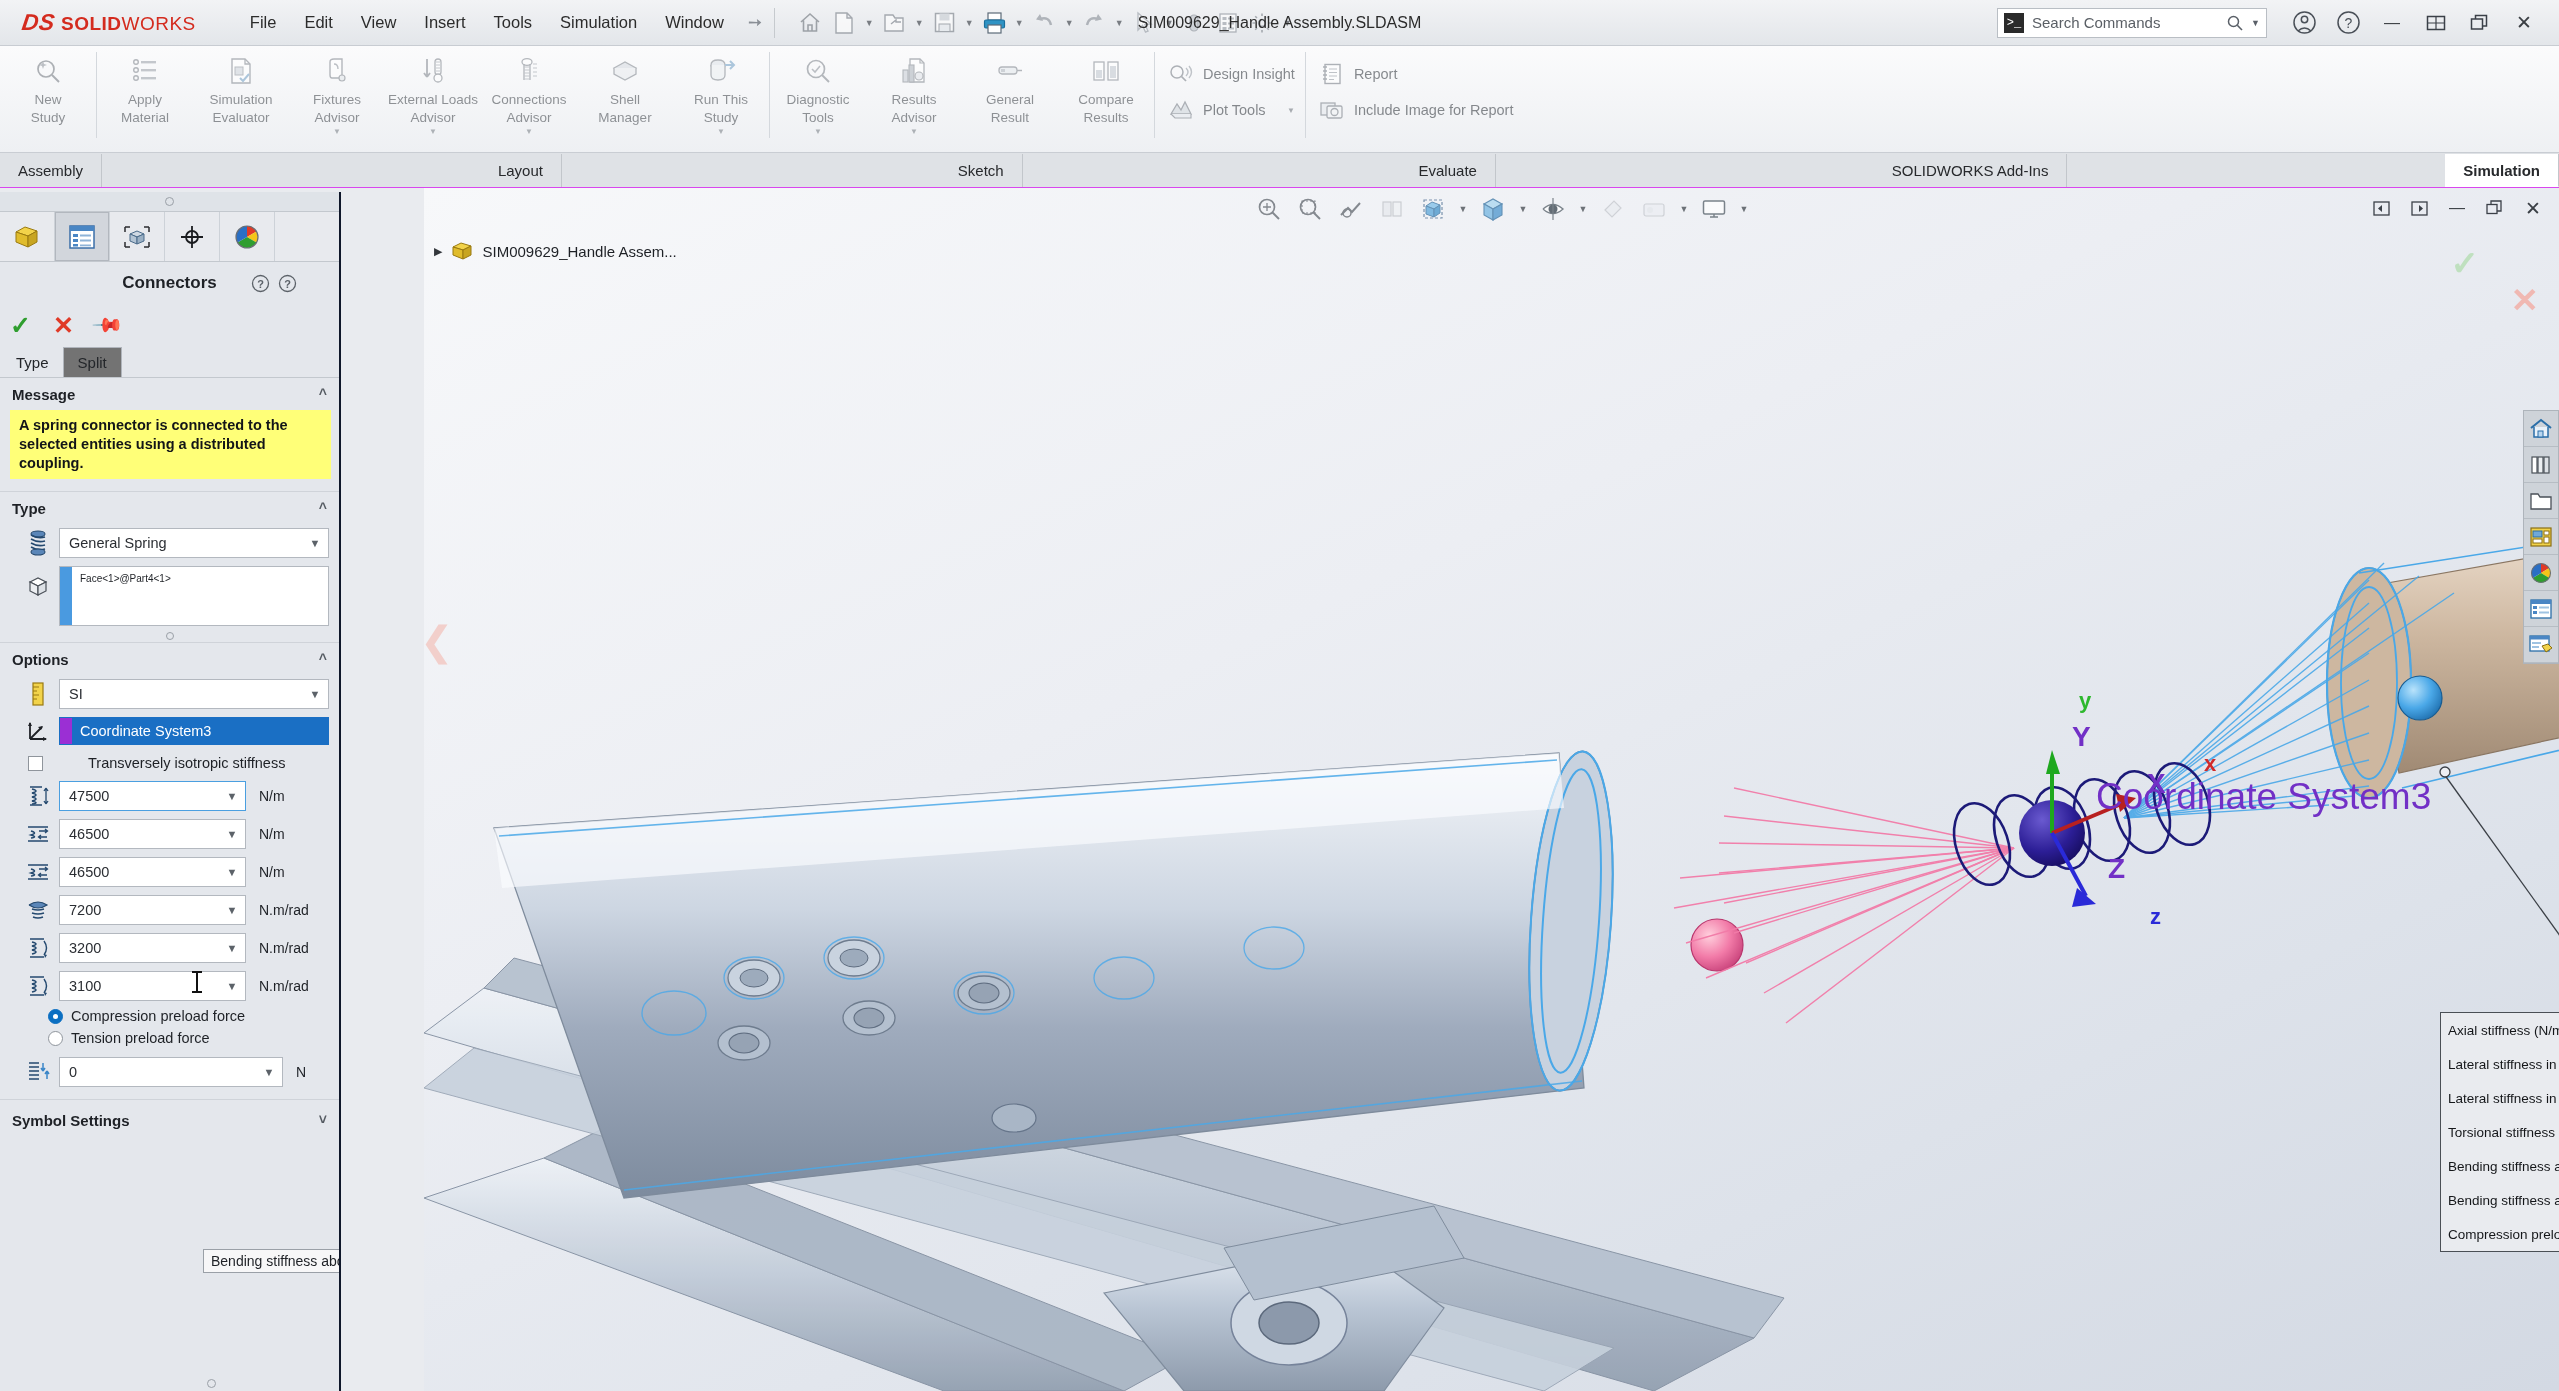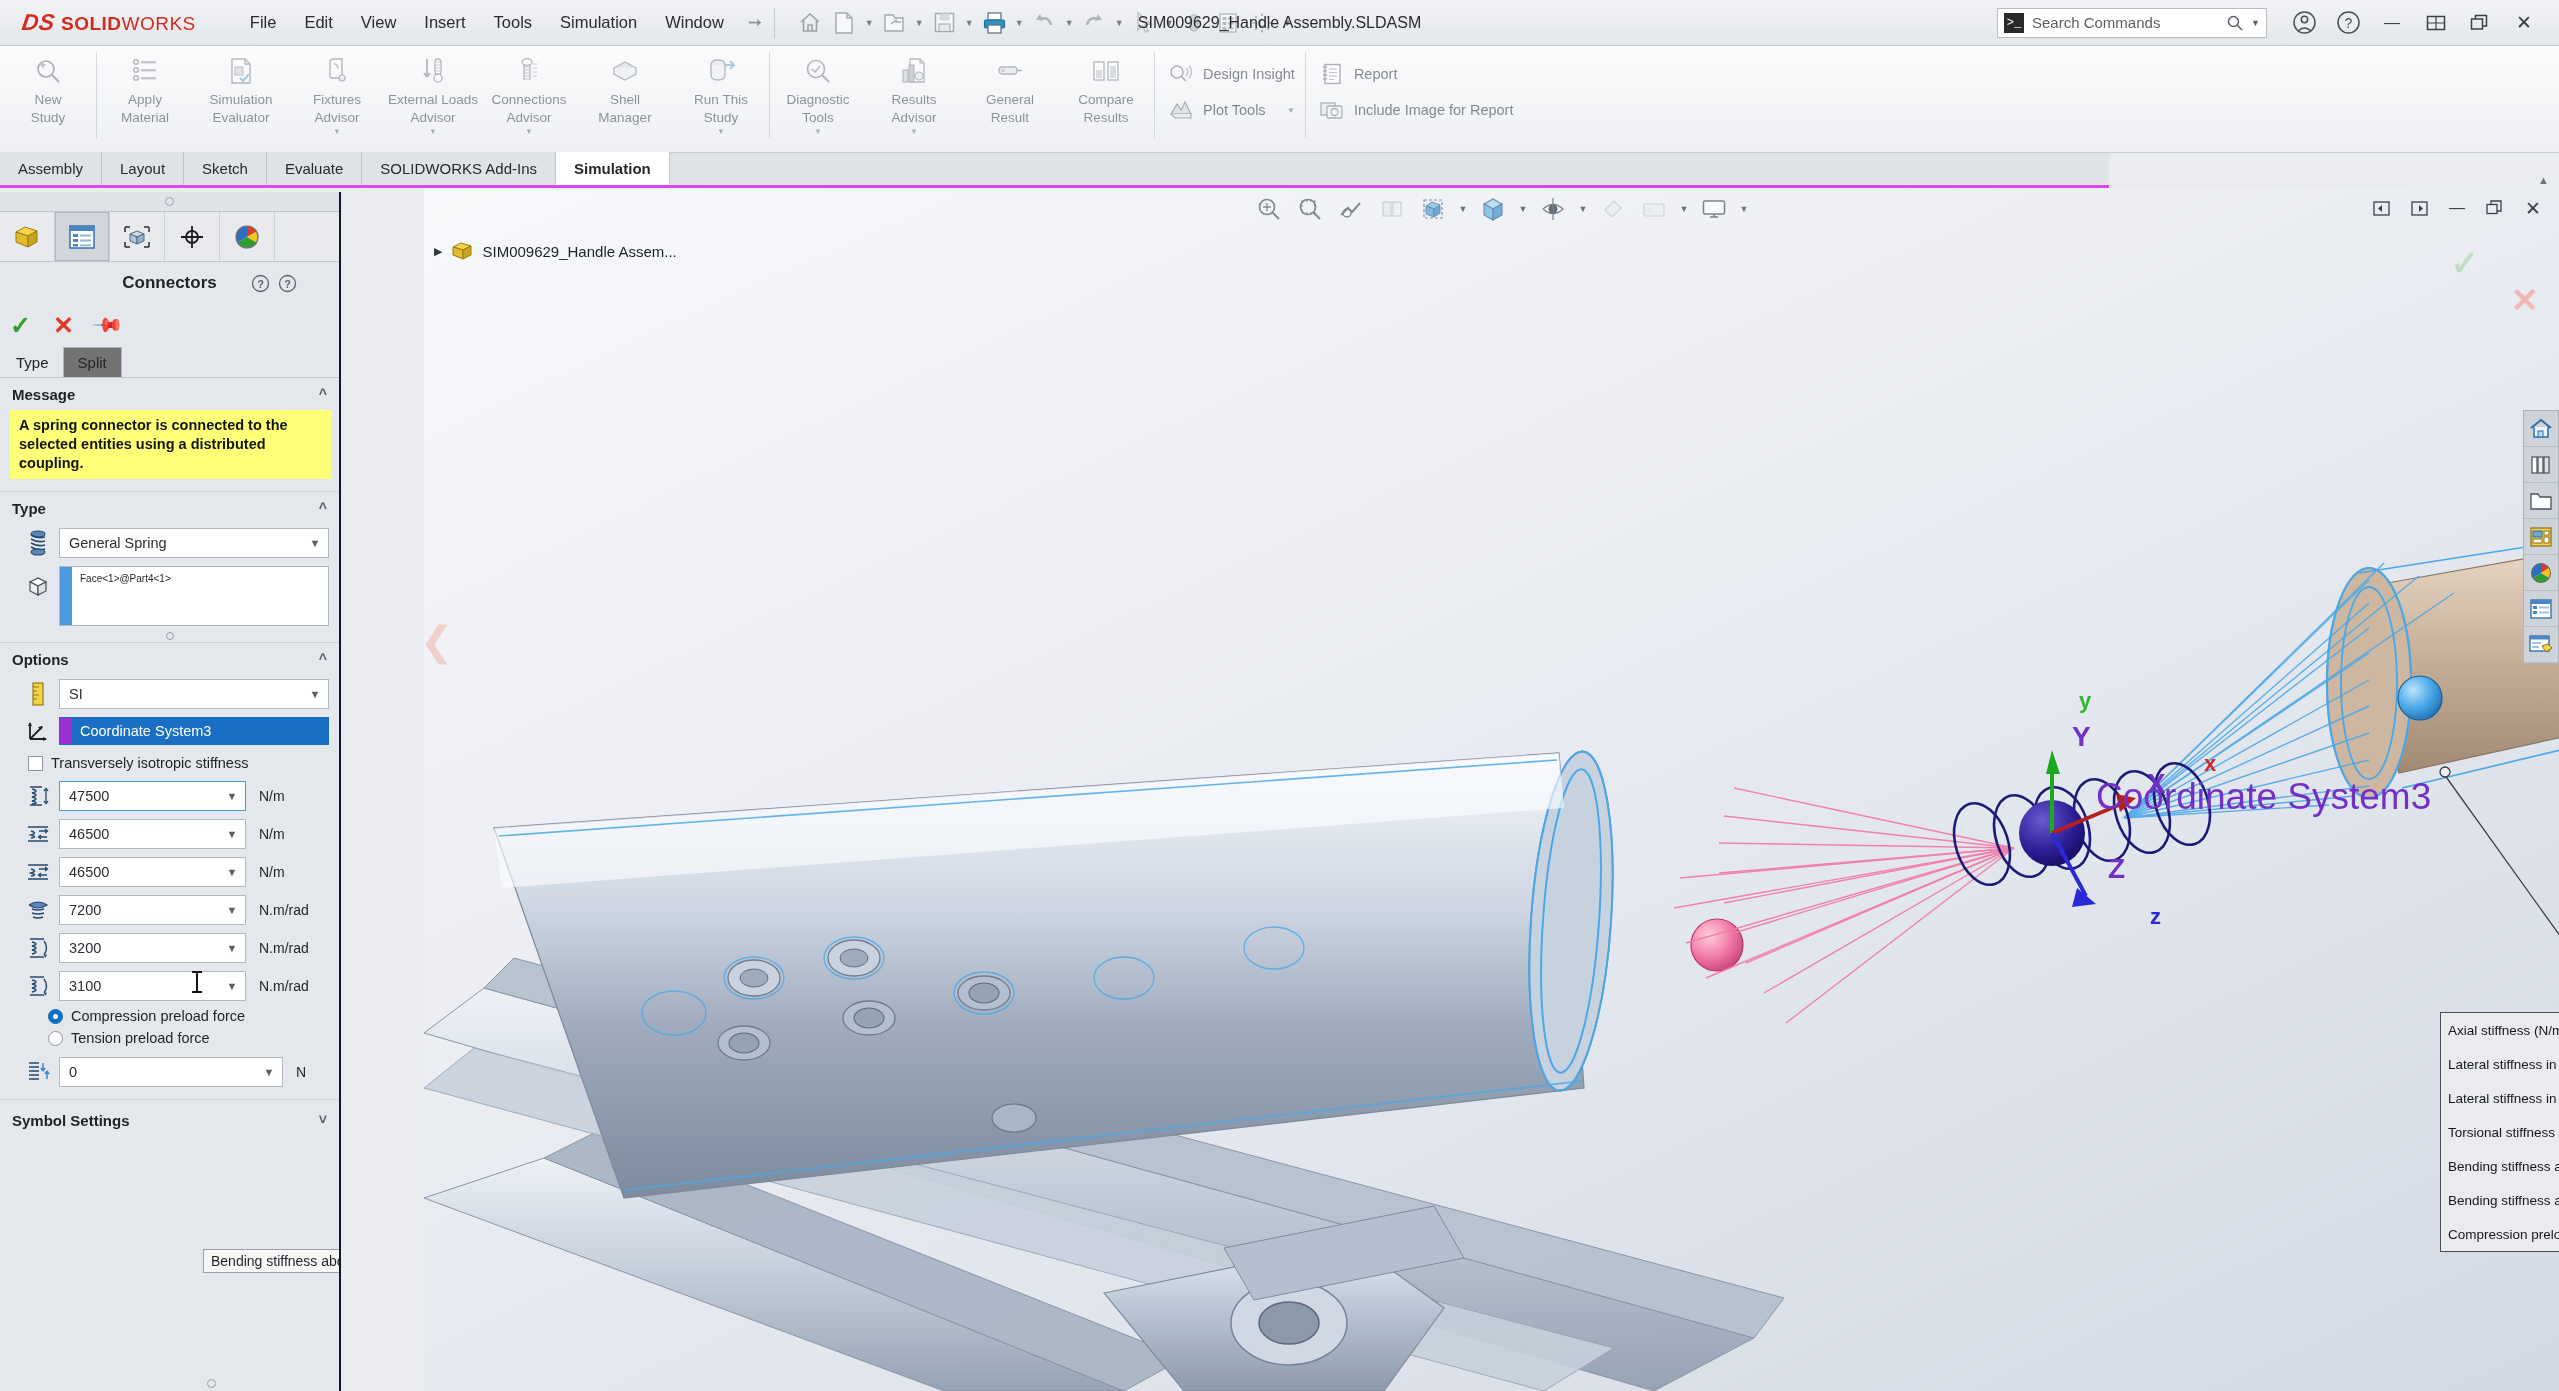--- a/index.html
+++ b/index.html
@@ -50,22 +50,22 @@
   .rbtn .car { font-size:8px; color:#767c83; margin-top:2px; }
   .rsep { width:1px; height:86px; background:#d4d8dd; margin-top:6px; }
   .rwide { display:flex; flex-direction:column; padding-top:10px; }
   .rwrow { display:flex; align-items:center; height:36px; padding:0 10px; opacity:.6; }
   .rwrow .ic { width:32px; display:flex; align-items:center; justify-content:center; }
   .rwrow .lb { font-size:14.5px; color:#3a3f45; margin-left:6px; white-space:nowrap; }
   .rwrow .car { font-size:8px; color:#767c83; margin-left:auto; padding-left:18px; }
   .ribbon-collapse { position:absolute; right:10px; top:128px; font-size:11px; color:#6d737a; }
 
   
-  .cmdtabs { position:absolute; left:0; top:153px; width:2109px; height:35px;
-     background:#dfe2e6; border-bottom:3px solid #d946ef; display:flex; align-items:flex-end; }
+  .cmdtabs { position:absolute; left:0; top:153px; width:2559px; height:35px;
+     background:#dfe2e6; border-bottom:1px solid #d946ef; display:flex; align-items:flex-end;justify-content:space-between; }
   .ctab { height:33px; padding:0 18px; display:flex; align-items:center; font-size:15px;
      color:#27292c; border-right:1px solid #c2c6cb; background:#dfe2e6; }
   .ctab.active { background:#fff; border-bottom:1px solid #fff; position:relative; z-index:2;
      font-weight:bold; }
 
   
   .leftpanel { position:absolute; left:0; top:192px; width:341px; height:1203px;
      background:#e4e7ec; border-right:2px solid #0f172a; overflow:hidden; }
   .pm-splitter { height:20px; background:#dfe3e8; border-bottom:1px solid #c3c8ce;
      display:flex; align-items:center; justify-content:center; }
@@ -107,21 +107,21 @@
   .selbox .txt { padding:6px 8px; }
   .selsplit { display:flex; justify-content:center; margin:2px 0; }
   .selsplit .dot { width:8px; height:8px; border:1px solid #9aa0a7; border-radius:50%; }
   .unit { font-size:14px; color:#1e2126; width:76px; padding-left:6px; flex:none; }
   .csfield { flex:1; height:28px; background:#1a6fc4; border:1px solid #1a6fc4;
       display:flex; align-items:center; font-size:14.5px; color:#fff; }
   .csfield .pbar { width:12px; height:100%; background:#9b2fd4; flex:none; }
   .csfield .tv { padding-left:8px; }
   .chkrow { display:flex; align-items:center; gap:8px; padding:6px 10px 6px 28px; }
   .cbx { width:15px; height:15px; background:#fff; border:1px solid #8f959c; flex:none; }
-  .chkrow .lbl { font-size:14.5px; color:#1e2126; }
+  .chkrow .lbl { font-size:14.5px; color:#1e2126;margin-left:37px; }
   .radrow { display:flex; align-items:center; gap:8px; padding:3px 10px 3px 48px; }
   .rad { width:15px; height:15px; border-radius:50%; background:#fff; border:1px solid #8f959c;
       flex:none; display:flex; align-items:center; justify-content:center; }
   .rad.on { border:1px solid #0b6fc2; background:#0b6fc2; }
   .rad.on::after { content:''; width:5px; height:5px; border-radius:50%; background:#fff; }
   .radrow .lbl { font-size:14.5px; color:#1e2126; }
   .tooltip { position:absolute; background:#f7f7f8; border:1px solid #9aa0a7; font-size:14px;
       padding:3px 7px; color:#1e2126; white-space:nowrap; z-index:40; }
   .caretI { position:absolute; width:2px; height:22px; background:#111; }
   .caretI::before,.caretI::after{content:'';position:absolute;left:-4px;width:10px;height:2px;background:#111;}

